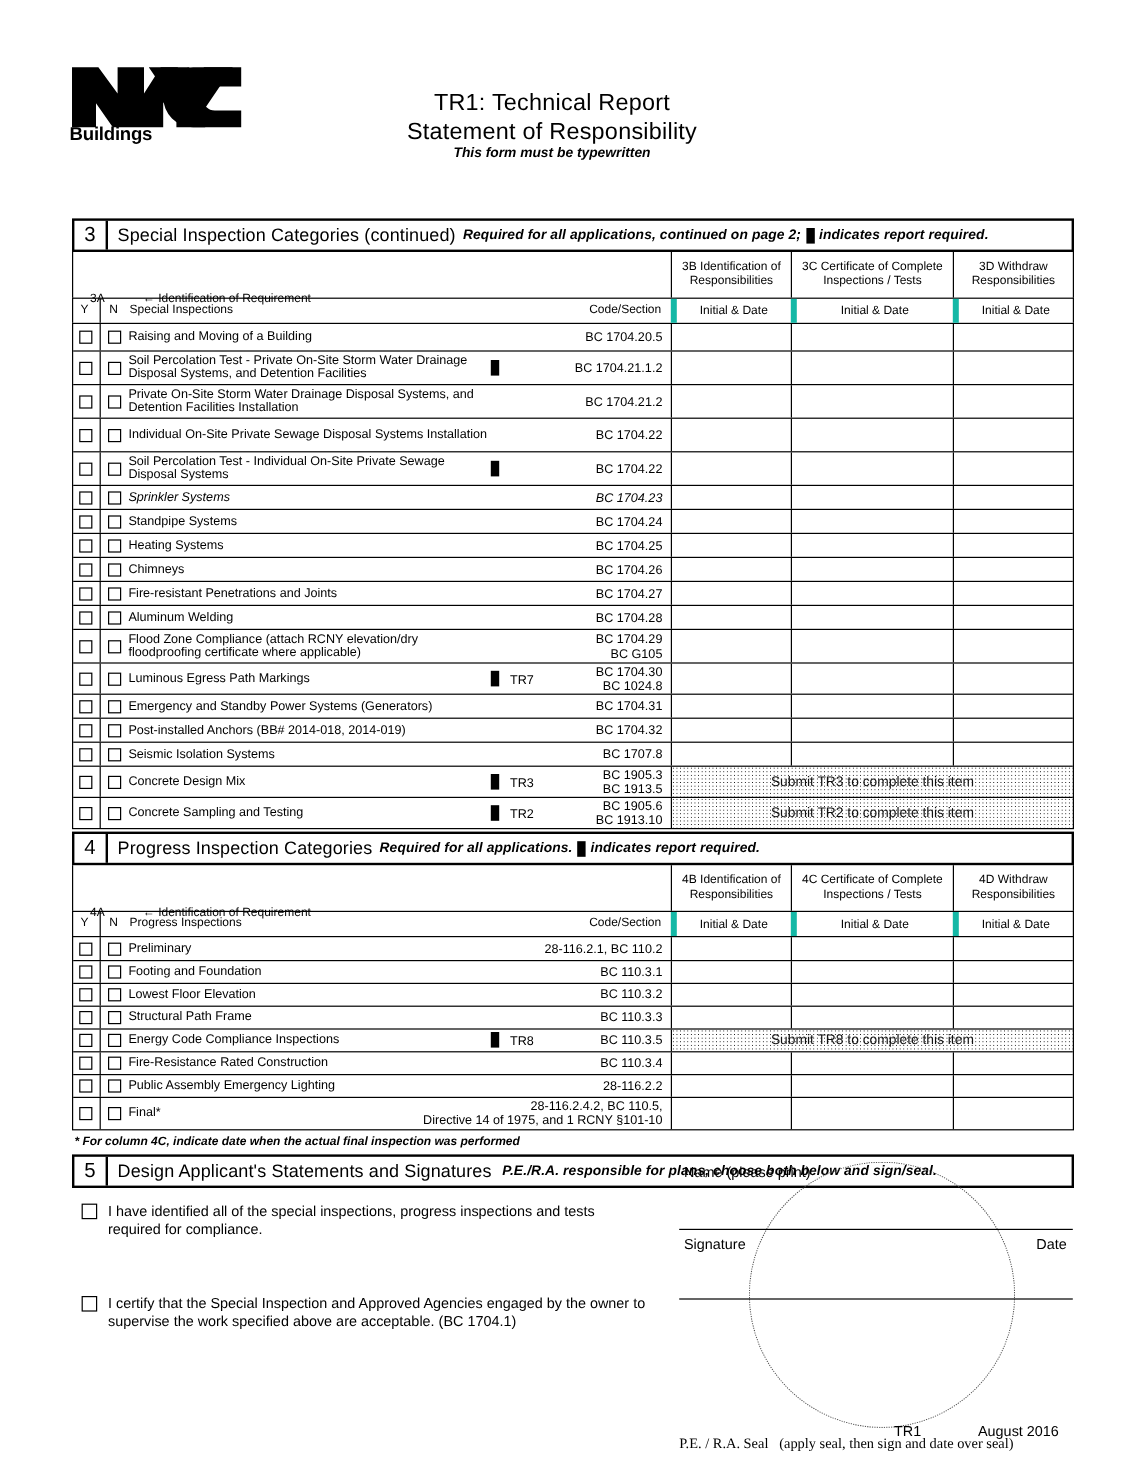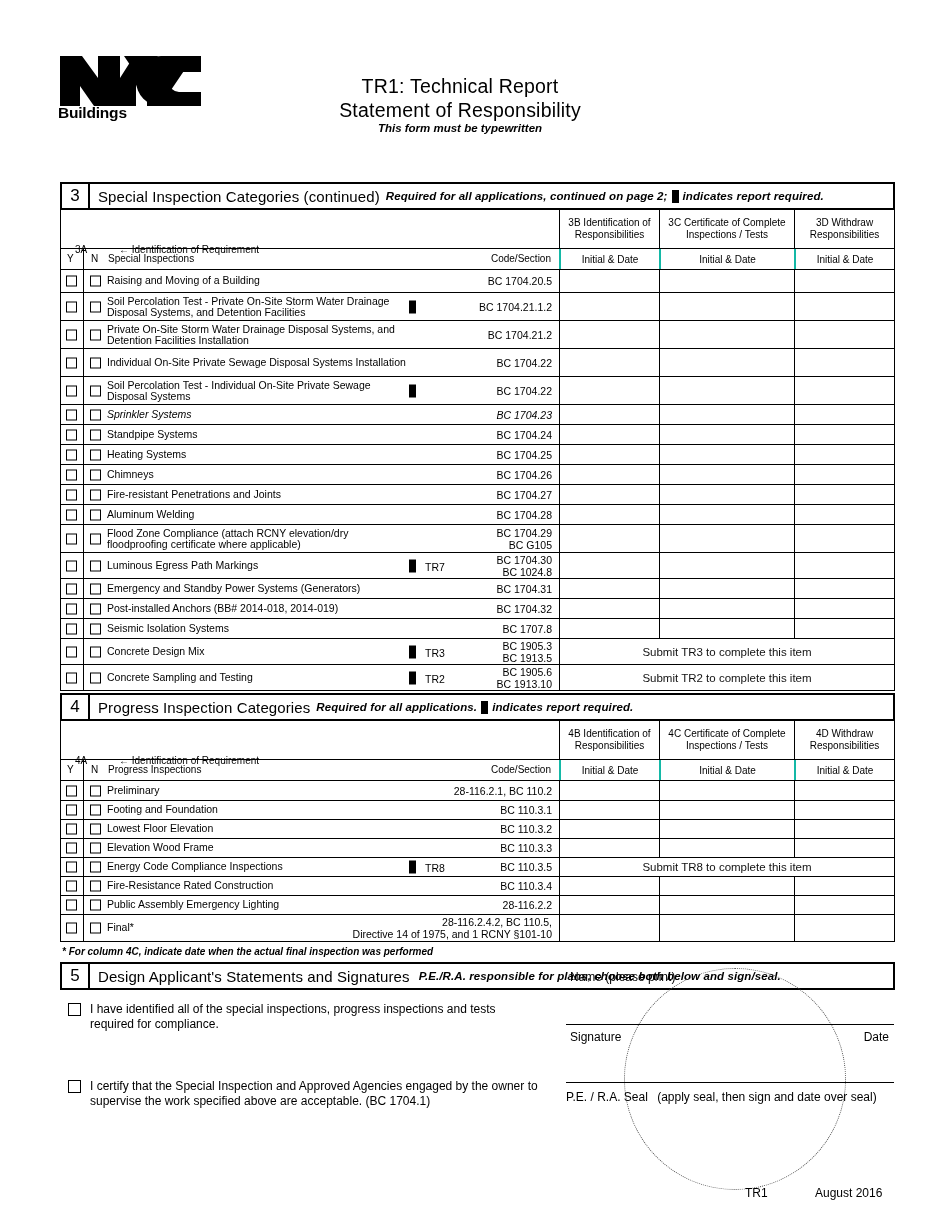--- a/index.html
+++ b/index.html
@@ -45,21 +45,21 @@
   .lbl3a{position:absolute;left:14px;top:6px;font-size:10px;}
   .arrowtxt{position:absolute;left:58px;top:6px;font-size:10px;}
 
   .yn{display:flex;border-left:1px solid #000;border-right:1px solid #000;border-top:1px solid #000;box-sizing:border-box;}
   .yn-left{flex:1;position:relative;height:20px;box-sizing:border-box;}
   .yn-y{position:absolute;left:6px;top:4px;font-size:10px;}
   .yn-n{position:absolute;left:30px;top:4px;font-size:10px;}
   .yn-name{position:absolute;left:47px;top:4px;font-size:10px;}
   .yn-code{position:absolute;right:8px;top:4px;font-size:10px;}
   .yn-div{position:absolute;left:22px;top:0;bottom:0;width:1px;background:#000;}
-  .yn-col{width:100px;border-left:2px solid #14b8a6;box-sizing:border-box;
+  .yn-col{width:100px;border-left:5px solid #14b8a6;box-sizing:border-box;
           display:flex;align-items:center;justify-content:center;font-size:10px;}
   .yn-col.wide{width:135px;}
 
   
   .rows{border:1px solid #000;border-top:1px solid #000;box-sizing:border-box;}
   .row{display:flex;border-top:1px solid #000;box-sizing:border-box;min-height:19px;}
   .row:first-child{border-top:none;}
   .cell-left{flex:1;position:relative;box-sizing:border-box;display:flex;align-items:center;}
   .cb-y{position:absolute;left:5px;top:50%;transform:translateY(-50%);
         width:11px;height:11px;border:1.6px solid #000;box-sizing:border-box;background:#fff;}
@@ -448,21 +448,21 @@
           </div>
           <div class="c1"></div>
           <div class="c2"></div>
           <div class="c3"></div>
         </div>
         <div class="row" style="height: 17px;">
           <div class="cell-left">
             <span class="cb-y"></span>
             <span class="vdiv"></span>
             <span class="cb-n"></span>
-            <span class="rlabel">Elevation Wood Frame</span>
+            <span class="rlabel">Structural Path Frame</span>
             <span class="rcode">BC 110.3.3</span>
           </div>
           <div class="c1"></div>
           <div class="c2"></div>
           <div class="c3"></div>
         </div>
         <div class="row" style="height: 17px;">
           <div class="cell-left">
             <span class="cb-y"></span>
             <span class="vdiv"></span>
@@ -538,21 +538,21 @@
 
   <div class="sigarea">
     <div class="seal"></div>
     <div class="sml" style="left:10px;top:10px;">Name (please print)</div>
     <div class="line" style="left:6px;top:64px;width:328px;"></div>
     <div class="sml" style="left:10px;top:70px;">Signature</div>
     <div class="sml" style="right:6px;top:70px;">Date</div>
     <div class="line" style="left:6px;top:122px;width:328px;"></div>
   </div>
 
-  <div class="sml" style="position:absolute;left:566px;top:1090px;">
+  <div class="sml" style="position:absolute;left:566px;top:1196px;font-family:Liberation Serif, serif;">
     <span>P.E. / R.A. Seal</span>
     <span class="it" style="margin-left:6px;">(apply seal, then sign and date over seal)</span>
   </div>
 
   <div class="footer" style="left:745px;top:1186px;">TR1</div>
   <div class="footer" style="left:815px;top:1186px;">August 2016</div>
 
 </div>
 
 </body></html>

